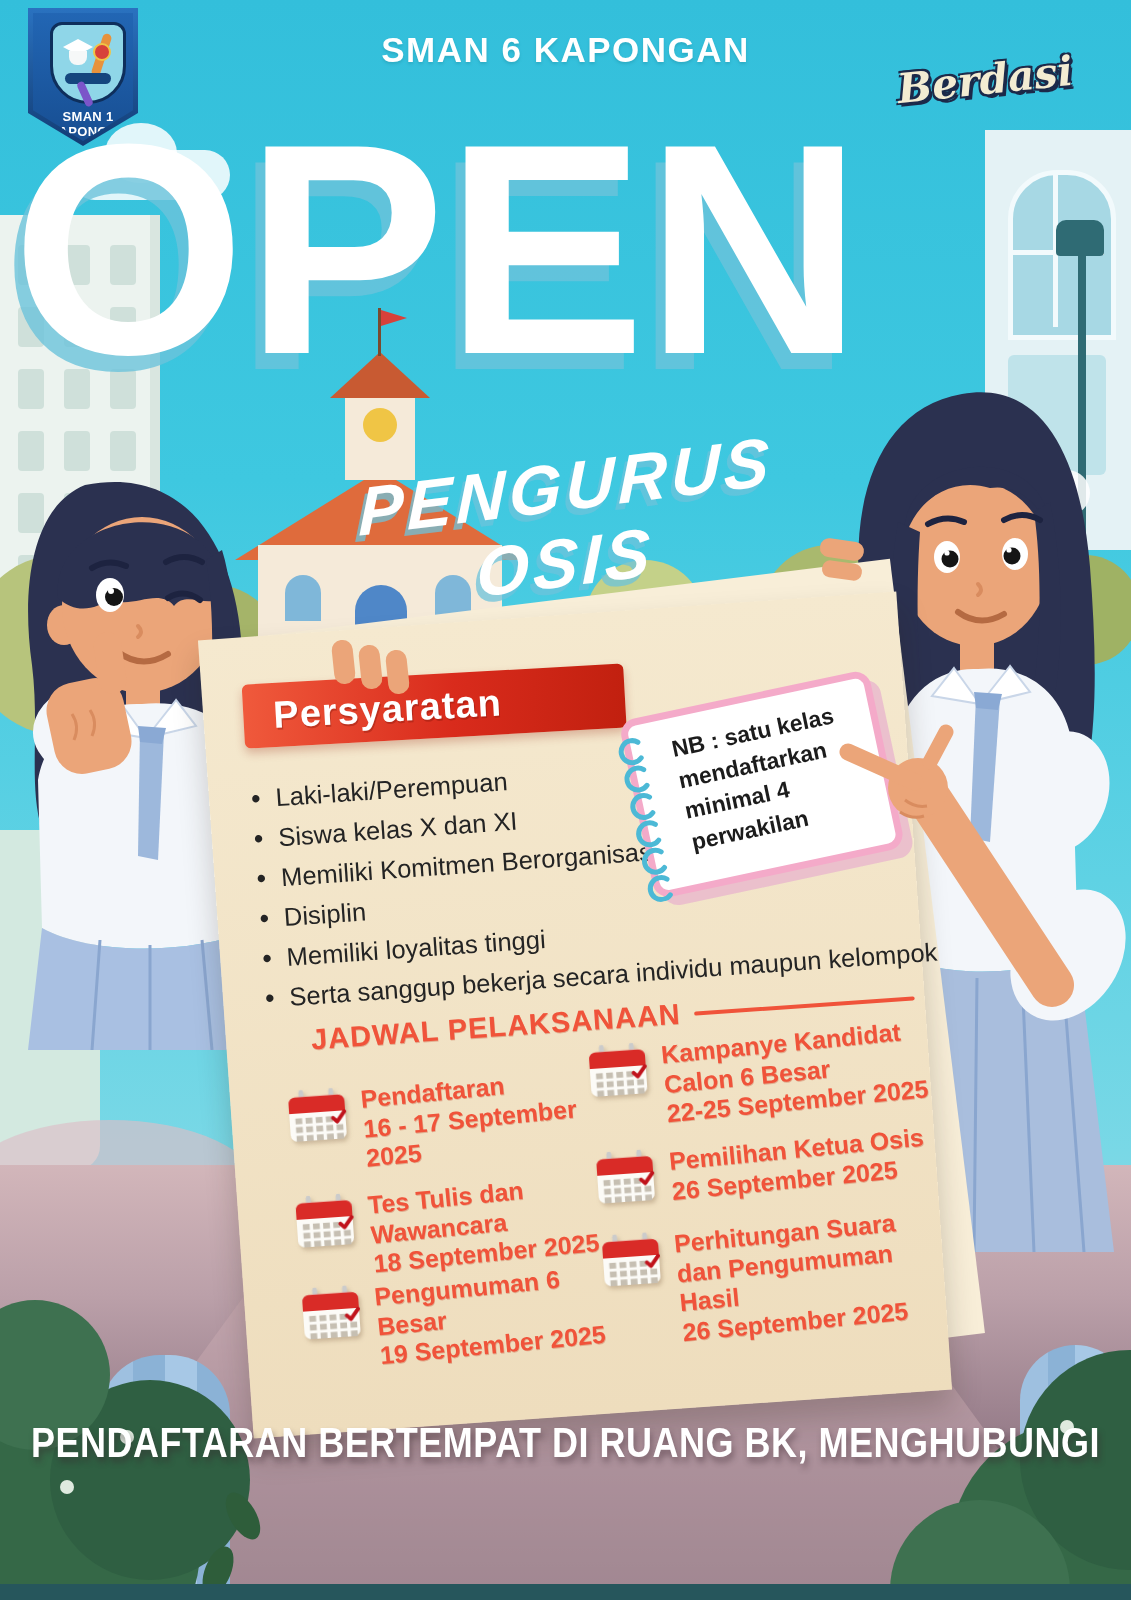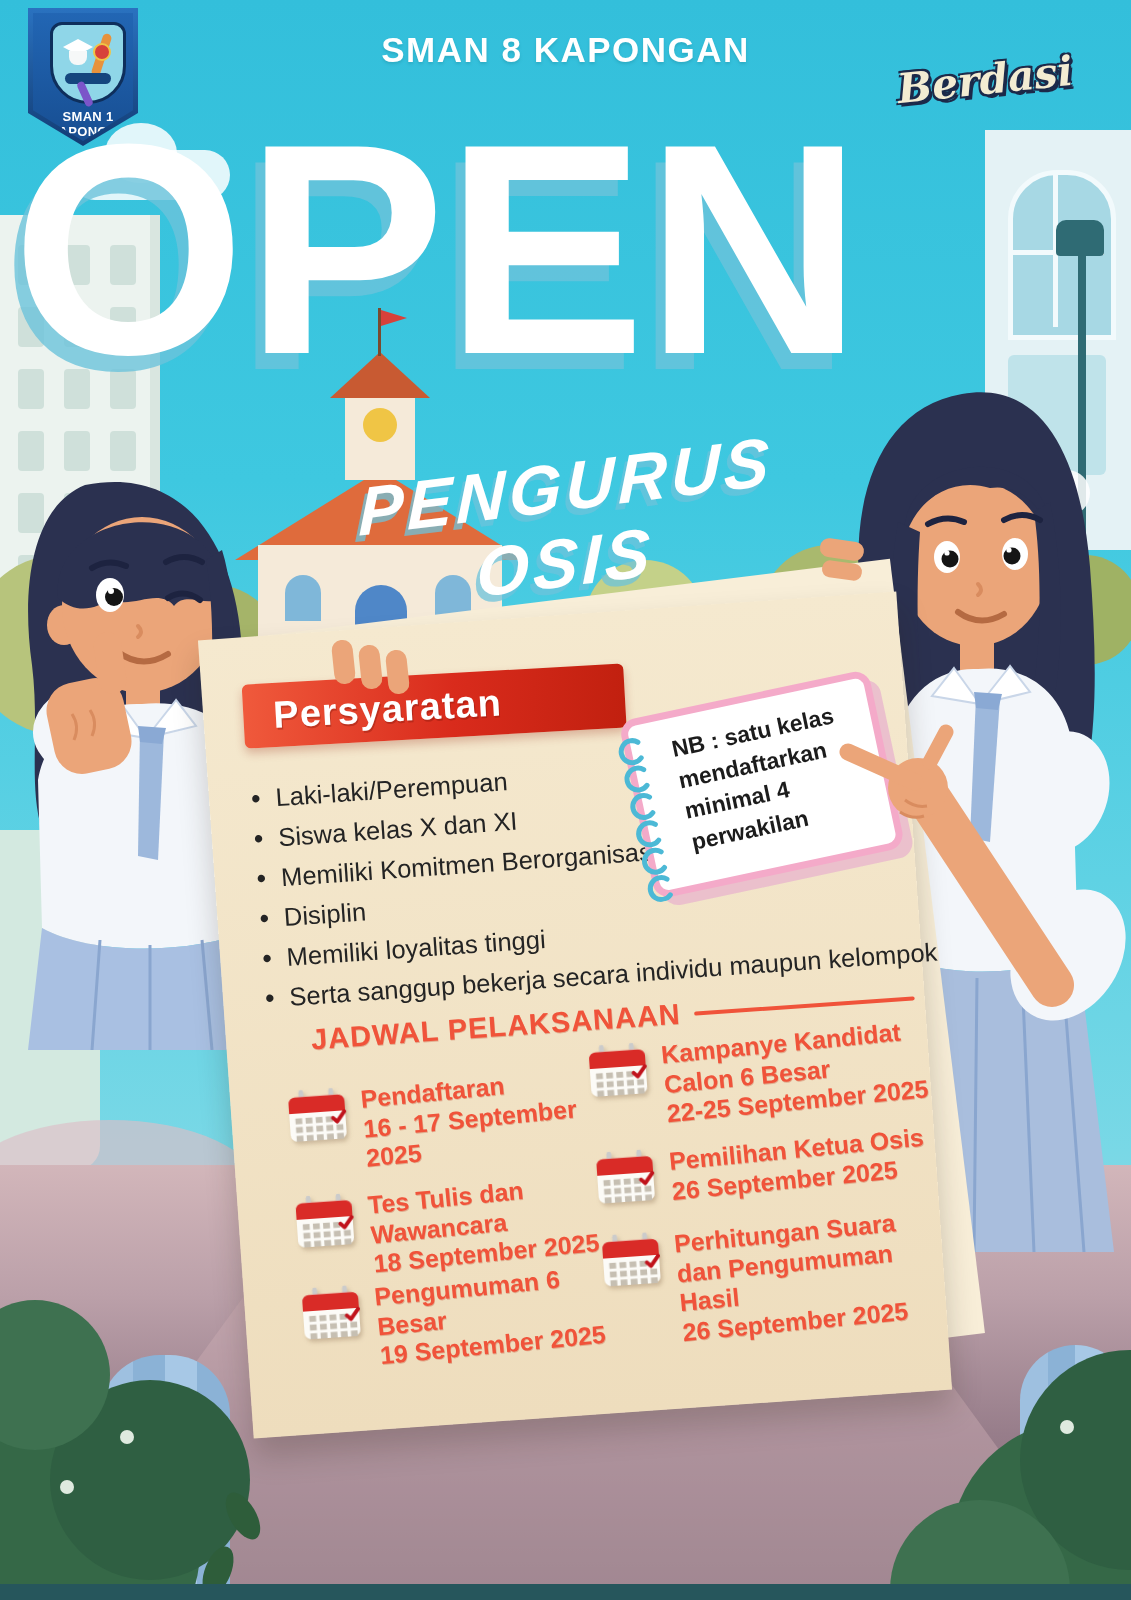--- a/index.html
+++ b/index.html
@@ -204,21 +204,21 @@
         <div class="crest-dot"></div>
         <div class="crest-ribbon"></div>
         <div class="crest-brush"></div>
       </div>
       <div class="badge-text">
         <div>SMAN 1</div>
         <div>KAPONGAN</div>
       </div>
     </div>
   </div>
-  <div class="abs school-title">SMAN 8 KAPONGAN</div>
+  <div class="abs school-title">SMAN 6 KAPONGAN</div>
   <div class="abs brand-tag">Berdasi</div>
 
   <div class="abs t-open">OPEN</div>
   <div class="abs t-sub" style="top:452px"><span>PENGURUS</span></div>
   <div class="abs t-sub" style="top:528px"><span>OSIS</span></div>
 
   <svg class="abs girl" style="left:-20px;top:430px" width="350" height="620" viewBox="0 0 350 620">
     <path d="M105 55 C 55 75 40 150 52 235 C 60 300 48 355 62 400 C 90 430 160 440 215 420 C 255 395 268 320 262 220 C 256 115 205 35 105 55 Z" fill="#2b3150"></path>
     <ellipse cx="84" cy="195" rx="17" ry="20" fill="#eba579"></ellipse>
     <ellipse cx="162" cy="175" rx="80" ry="88" fill="#eba579"></ellipse>
@@ -379,15 +379,16 @@
   <div class="abs bush" style="left:-40px;top:1300px;width:150px;height:150px;background:#3e7150"></div>
   <div class="abs bush" style="left:950px;top:1420px;width:260px;height:260px;background:#356847"></div>
   <div class="abs bush" style="left:1020px;top:1350px;width:220px;height:220px;background:#2f5f42"></div>
   <div class="abs bush" style="left:890px;top:1500px;width:180px;height:180px;background:#3e7150"></div>
   <div class="abs leaf" style="left:230px;top:1490px;transform:rotate(-30deg)"></div>
   <div class="abs leaf" style="left:205px;top:1545px;transform:rotate(22deg)"></div>
   <div class="abs flower" style="left:120px;top:1430px"></div>
   <div class="abs flower" style="left:60px;top:1480px"></div>
   <div class="abs flower" style="left:1060px;top:1420px"></div>
 
+  <div class="abs footer-line" style="top:1422px"><span>PENDAFTARAN BERTEMPAT DI RUANG BK, MENGHUBUNGI</span></div>
 
   <div class="abs bottom-bar"></div>
 </div>
 
 </body></html>

